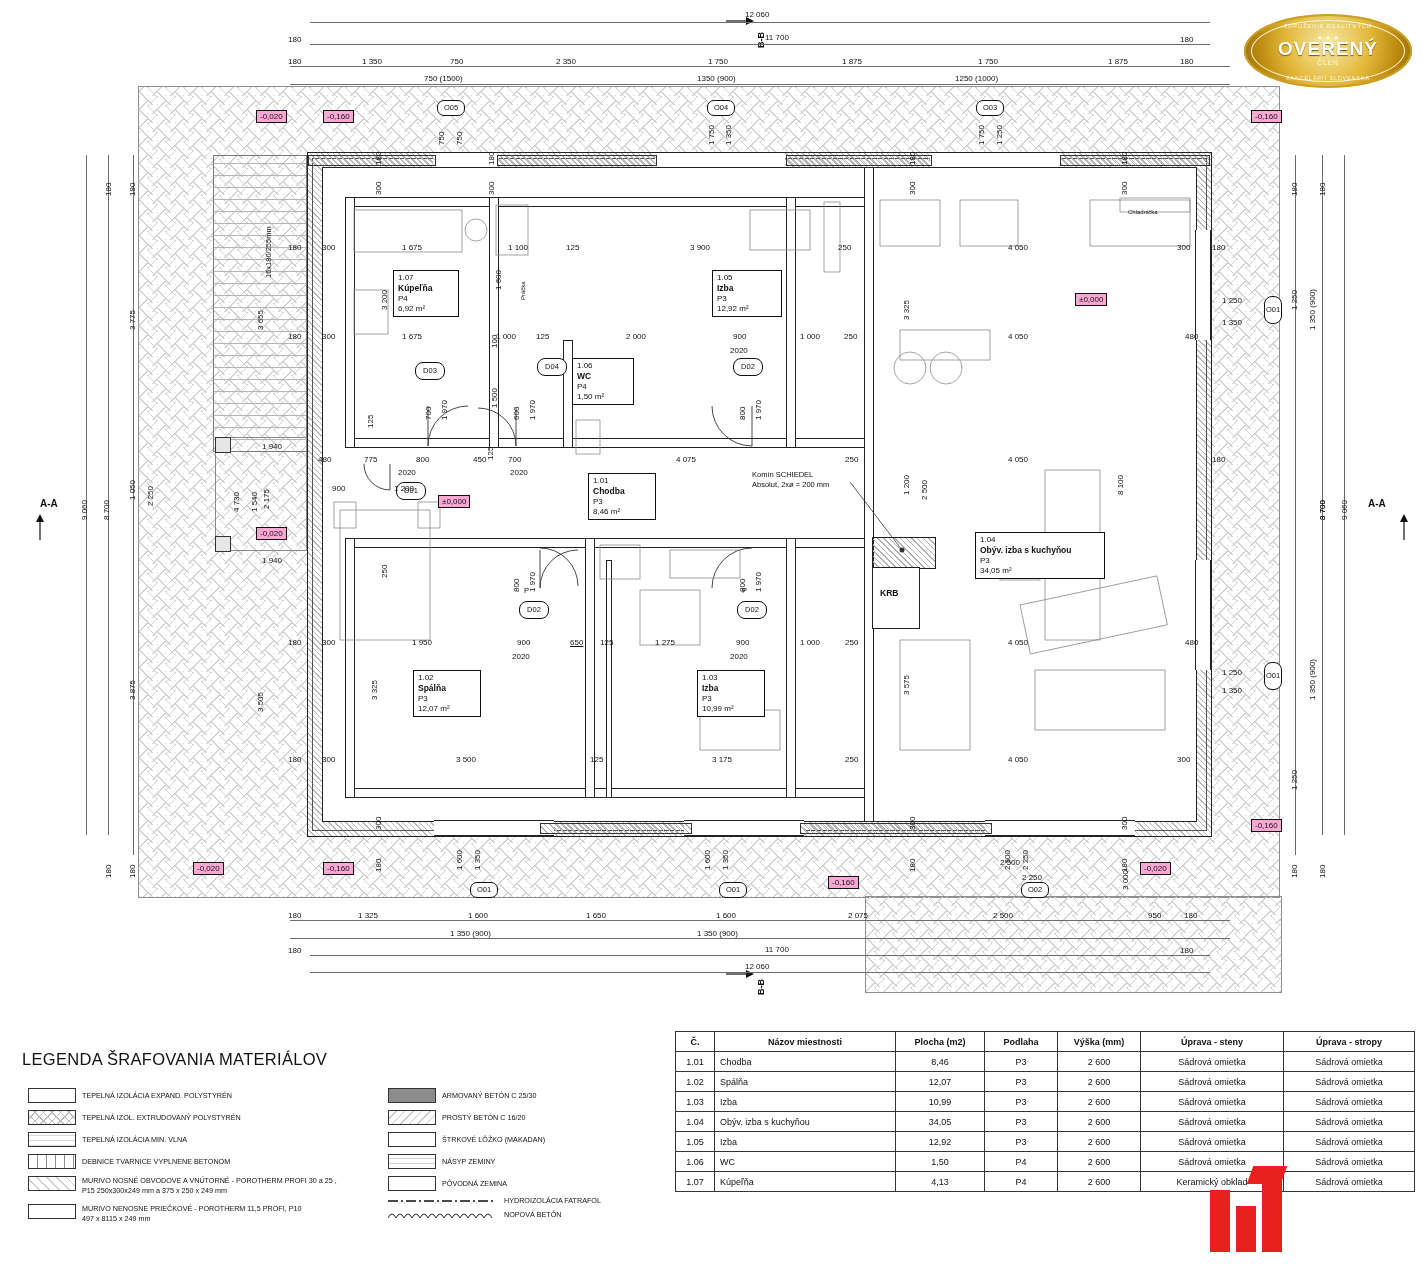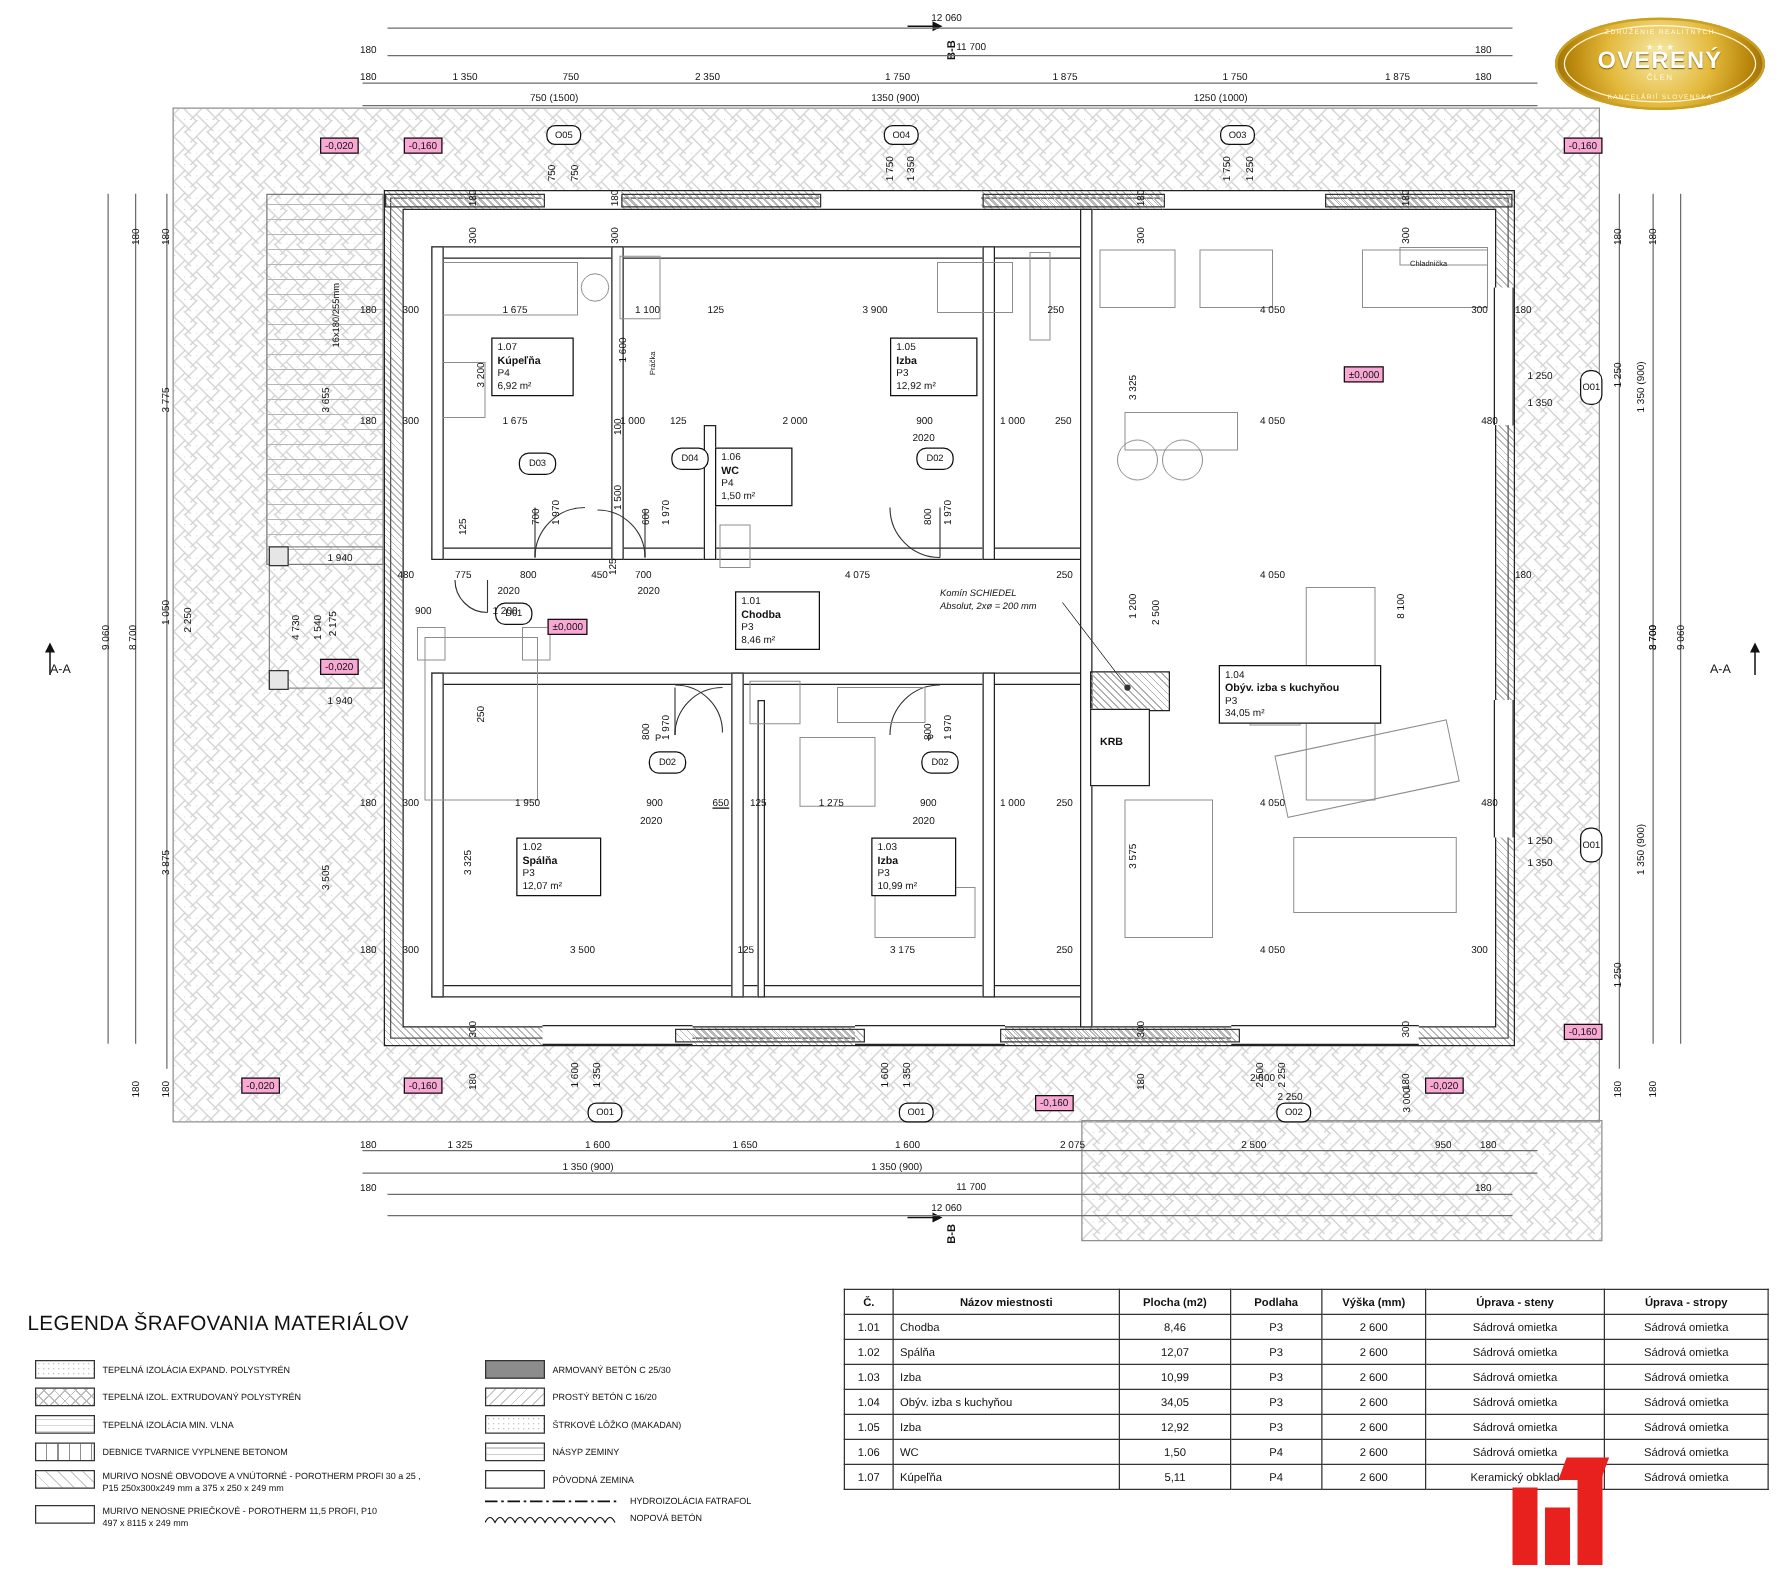--- a/index.html
+++ b/index.html
@@ -56,21 +56,21 @@
     box-shadow:0 0 0 2px #caa024 inset;}
   .badge .inner{position:absolute;left:7px;top:6px;right:7px;bottom:6px;border-radius:50%;border:1px solid #fff8d8;}
   .badge .t1{position:absolute;left:0;top:9px;width:100%;text-align:center;font-size:5.2px;letter-spacing:1.2px;color:#fff8e1;}
   .badge .t2{position:absolute;left:0;top:24px;width:100%;text-align:center;font-size:19px;font-weight:bold;color:#ffffff;letter-spacing:1px;text-shadow:0 1px 1px #7a5a08;}
   .badge .t3{position:absolute;left:0;top:45px;width:100%;text-align:center;font-size:6.5px;color:#fff6d0;letter-spacing:1px;}
   .badge .t4{position:absolute;left:0;bottom:7px;width:100%;text-align:center;font-size:5.2px;letter-spacing:1px;color:#fff8e1;}
   .badge .star{position:absolute;top:20px;font-size:7px;color:#fffbe8;}
   
   .wm{position:absolute;right:120px;bottom:14px;width:96px;height:86px;}
   .wm i{position:absolute;background:#e8201e;display:block;}
-  .arrowlbl{position:absolute;font-size:10px;font-weight:normal;margin-top:32px;}
+  .arrowlbl{position:absolute;font-size:10px;font-weight:bold;}
   .secv{position:absolute;font-size:9px;font-weight:bold;transform-origin:0 0;transform:rotate(-90deg);}
 </style>
 </head>
 <body>
 
 <div class="plan">
 
   <div class="abs hatch-herring" style="left:138px;top:86px;width:1140px;height:810px;border:1px solid #8f8f8f;"></div>
   <div class="abs hatch-herring" style="left:865px;top:896px;width:415px;height:95px;border:1px solid #8f8f8f;"></div>
 
@@ -165,21 +165,21 @@
 
       <rect x="276" y="270" width="24" height="34"></rect>
 
       <rect x="300" y="395" width="40" height="34"></rect>
     </g>
   </svg>
 
   <div class="abs" style="left:872px;top:537px;width:62px;height:30px;background-image:repeating-linear-gradient(45deg,#b0b0b0 0 1px,transparent 1px 4px);border:1px solid #222;"></div>
   <div class="abs" style="left:872px;top:567px;width:46px;height:60px;background:#fff;border:1px solid #222;"></div>
   <div class="abs" style="left:880px;top:588px;font-size:8.5px;font-weight:bold;">KRB</div>
-  <div class="abs ttl" style="left:752px;top:470px;width:120px;line-height:1.3;font-style:italic;">Komín SCHIEDEL<br>Absolut, 2xø = 200 mm</div>
+  <div class="abs ttl" style="left:752px;top:470px;width:120px;line-height:1.3;">Komín SCHIEDEL<br>Absolut, 2xø = 200 mm</div>
   <svg class="abs" style="left:840px;top:478px;width:80px;height:80px;" viewBox="0 0 80 80">
       <line x1="10" y1="4" x2="62" y2="72" stroke="#333" stroke-width="0.8"></line>
       <circle cx="62" cy="72" r="2.5" fill="#333"></circle>
     </svg>
 
   <div class="abs" style="left:213px;top:155px;width:92px;height:295px;border:1px solid #7a7a7a;background-image:repeating-linear-gradient(0deg,transparent 0 11px,#b5b5b5 11px 12px);"></div>
   <div class="abs" style="left:264px;top:278px;font-size:7.5px;transform-origin:0 0;transform:rotate(-90deg);">16x180/255mm</div>
   <div class="abs" style="left:215px;top:437px;width:90px;height:112px;border:1px solid #8a8a8a;"></div>
   <div class="abs" style="left:215px;top:437px;width:14px;height:14px;background:#e6e6e6;border:1px solid #333;"></div>
   <div class="abs" style="left:215px;top:536px;width:14px;height:14px;background:#e6e6e6;border:1px solid #333;"></div>
@@ -578,21 +578,21 @@
     <td class="left">WC</td>
     <td>1,50</td>
     <td>P4</td>
     <td>2 600</td>
     <td>Sádrová omietka</td>
     <td>Sádrová omietka</td>
   </tr>
   <tr>
     <td>1.07</td>
     <td class="left">Kúpeľňa</td>
-    <td>5,11</td>
+    <td>4,13</td>
     <td>P4</td>
     <td>2 600</td>
     <td>Keramický obklad</td>
     <td>Sádrová omietka</td>
   </tr>
 </tbody>
   </table>
 
 <div class="badge">
   <div class="ring"></div>

